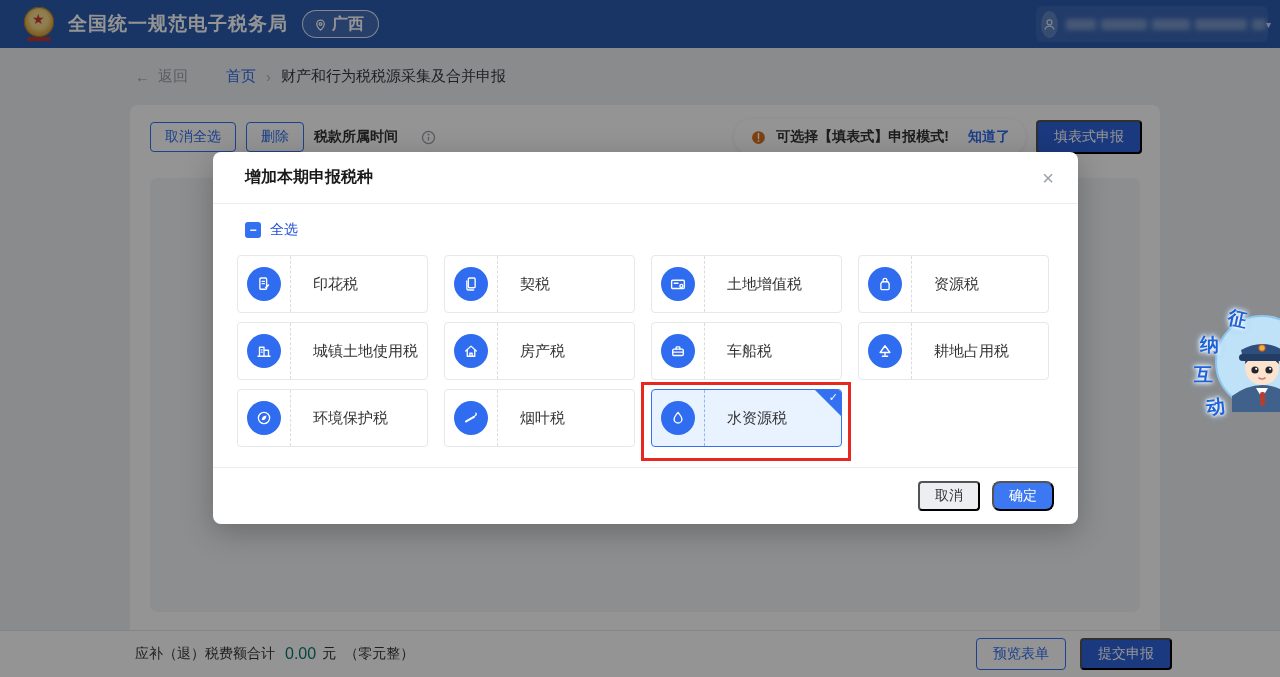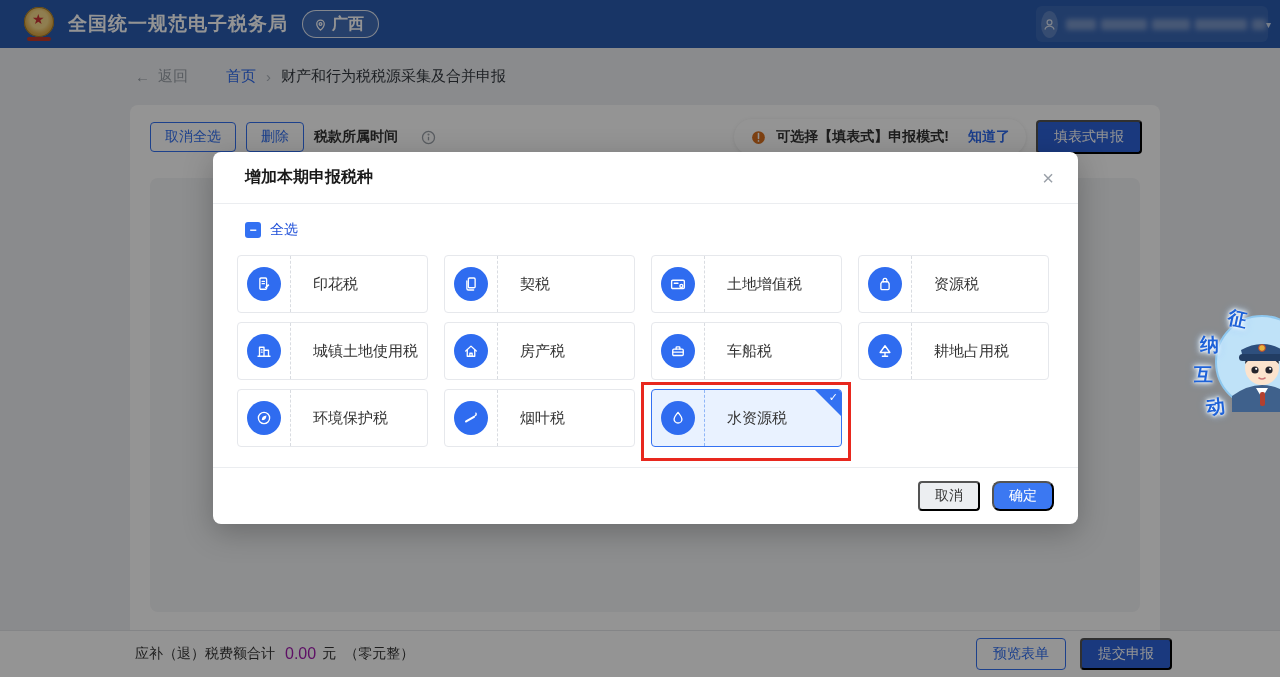--- a/index.html
+++ b/index.html
@@ -44,21 +44,21 @@
   .notice { margin-left:auto; height:36px; background:#fff; border-radius:18px; box-shadow:0 1px 4px rgba(0,0,0,.1);
       display:flex; align-items:center; gap:9px; padding:0 16px; }
   .notice-txt { font-weight:bold; font-size:14px; color:#333; }
   .notice-link { color:#2f6bef; font-weight:bold; font-size:14px; margin-left:10px; cursor:pointer; }
   .btn-formmode { height:34px; padding:0 16px; background:#2e62d9; color:#fff; font-size:14px; margin-left:10px; border-radius:4px; }
 
   
   .bottombar { position:absolute; left:0; top:630px; width:1280px; height:47px; background:#fff; border-top:1px solid #e4e6e9;
       display:flex; align-items:center; padding:0 108px 0 135px; font-size:14px; }
   .sum-label { color:#333; }
-  .sum-amount { color:#a21caf; font-size:16px; margin:0 6px 0 10px; }
+  .sum-amount { color:#0f766e; font-size:16px; margin:0 6px 0 10px; }
   .sum-unit { color:#333; margin-right:8px; }
   .sum-words { color:#333; }
   .bb-buttons { margin-left:auto; display:flex; gap:14px;padding-left:28px; }
   .btn-preview { height:32px; padding:0 16px; background:#fff; border:1px solid #3371f2; color:#3371f2; font-size:14px; }
   .btn-submit { height:32px; padding:0 16px; background:#2e62d9; color:#fff; font-size:14px; }
 
   
   .overlay { position:absolute; inset:0; background:rgba(0,0,0,.42); z-index:10; }
 
   

